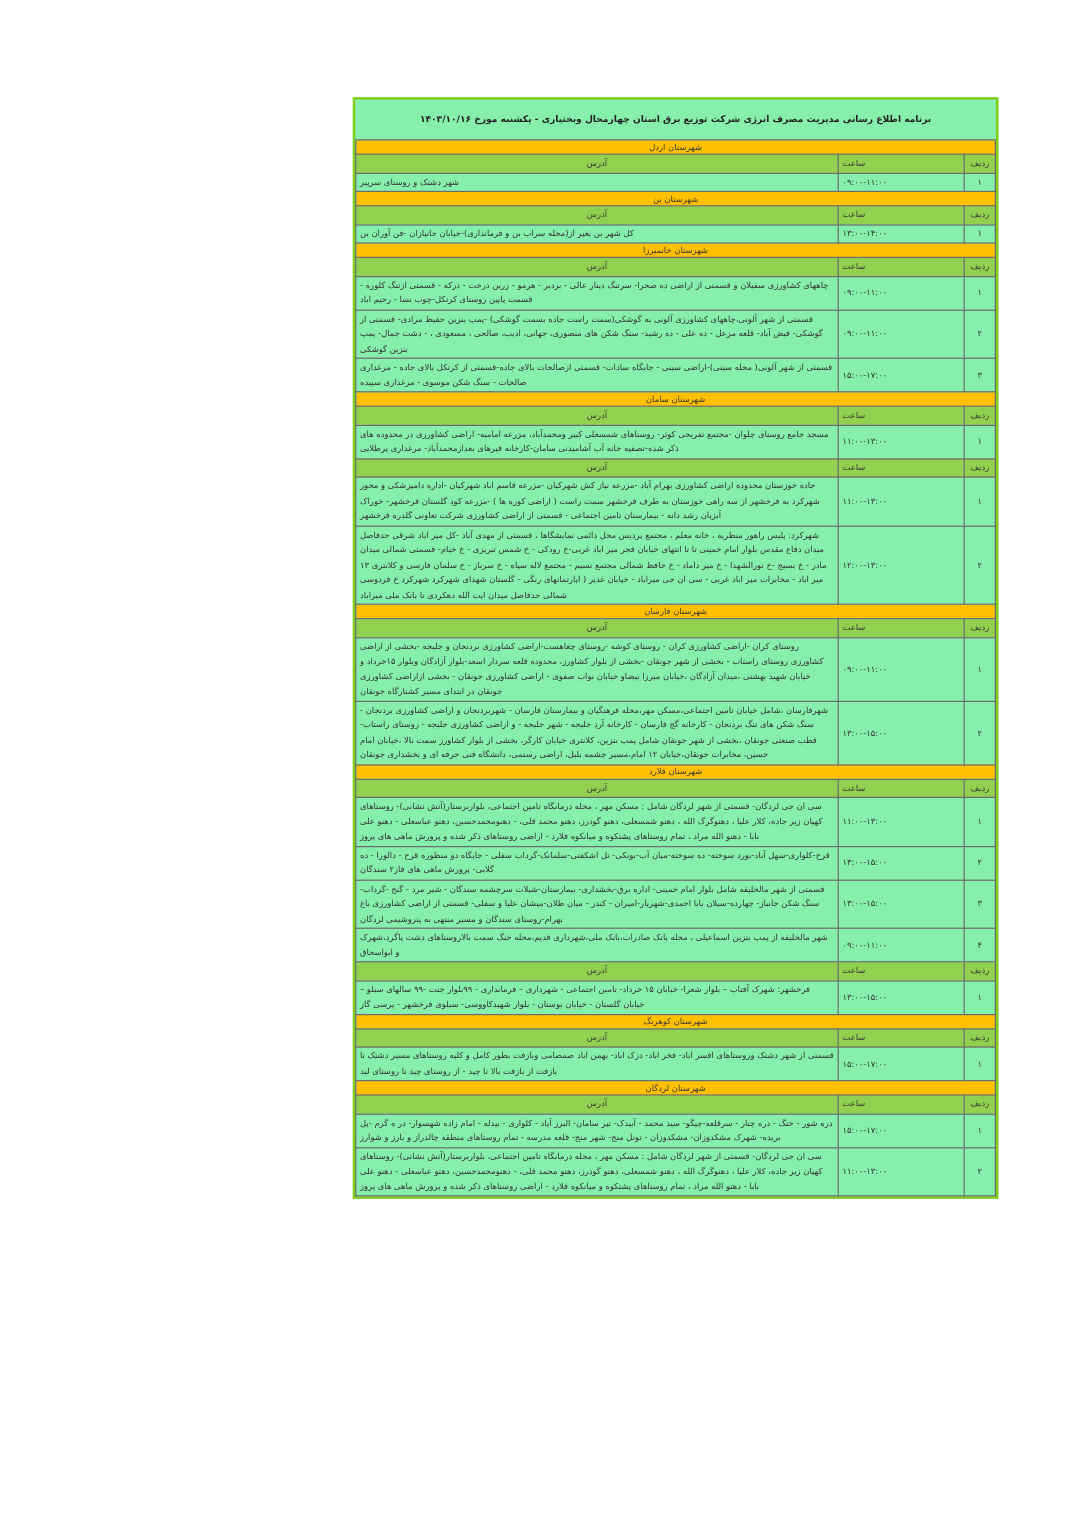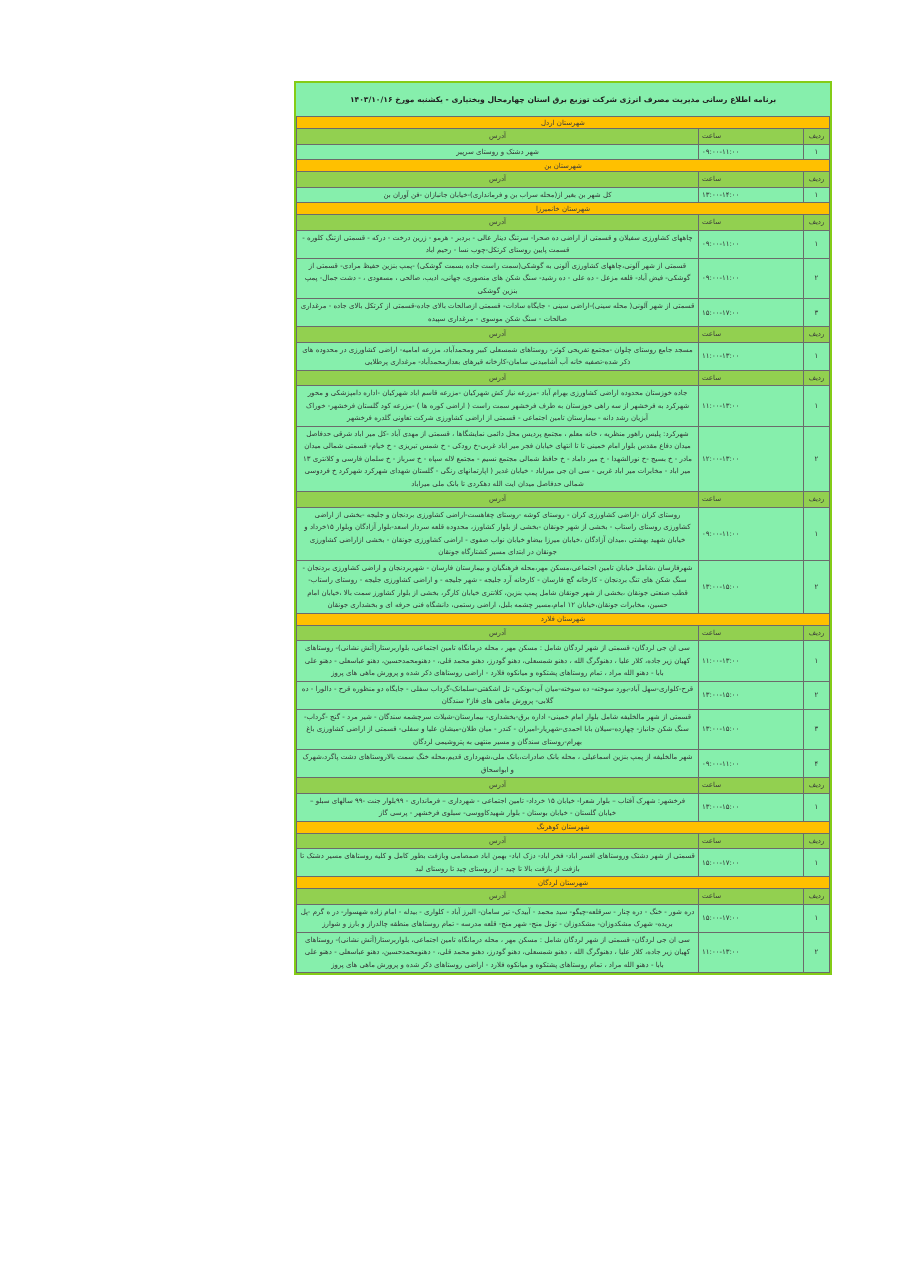--- a/index.html
+++ b/index.html
@@ -12,21 +12,21 @@
   td { border: 1px solid #6b6b6b; padding: 0 3px; font-size: 7px; color: #333; vertical-align: middle; }
   .title-row td {
     height: 33px; text-align: center; font-weight: bold; font-size: 7.6px; color: #222;
     border: none; border-bottom: 1px solid #6b6b6b;
   }
   .county-row td { background: #ffc000; text-align: center; height: 11px; font-size: 7px; color: #3a3a3a; }
   .header-row td { background: #92d050; height: 11px; font-size: 7px; color: #3a3a3a; text-align: center; }
   .header-row td.c-row { }
   td.c-row { width: 26px; text-align: center; }
   td.c-time { width: 105px; text-align: left; letter-spacing: 0.2px; }
-  td.c-addr { text-align: center; line-height: 12.5px; padding-top: 1px; padding-bottom: 1px; }
+  td.c-addr { text-align: left; line-height: 12.5px; padding-top: 1px; padding-bottom: 1px; }
 </style>
 </head>
 <body>
 
 <div class="sheet">
   <table>
     <colgroup>
       <col style="width:26px">
       <col style="width:105px">
       <col>
@@ -77,20 +77,23 @@
         <tr>
           <td class="c-row">۲</td>
           <td class="c-time">۰۹:۰۰-۱۱:۰۰</td>
           <td class="c-addr">قسمتی از شهر آلونی،چاههای کشاورزی آلونی به گوشکی(سمت راست جاده بسمت گوشکی) -پمپ بنزین حفیظ مرادی- قسمتی از گوشکی- فیض آباد- قلعه مزعل - ده علی - ده رشید- سنگ شکن های منصوری، جهانی، ادیب، صالحی ، مسعودی ، - دشت جمال- پمپ بنزین گوشکی</td>
         </tr>
         <tr>
           <td class="c-row">۳</td>
           <td class="c-time">۱۵:۰۰-۱۷:۰۰</td>
           <td class="c-addr">قسمتی از شهر آلونی( محله سینی)-اراضی سینی - جایگاه سادات- قسمتی ازصالحات بالای جاده-قسمتی از کرتکل بالای جاده - مرغداری صالحات - سنگ شکن موسوی - مرغداری سپیده</td>
         </tr>
+        <tr class="county-row">
+          <td colspan="3">شهرستان سامان</td>
+        </tr>
         <tr class="header-row">
           <td class="c-row">ردیف</td>
           <td class="c-time">ساعت</td>
           <td class="c-addr" style="text-align: center;">آدرس</td>
         </tr>
         <tr>
           <td class="c-row">۱</td>
           <td class="c-time">۱۱:۰۰-۱۳:۰۰</td>
           <td class="c-addr">مسجد جامع روستای چلوان -مجتمع تفریحی کوثر- روستاهای شمسعلی کبیر ومحمدآباد، مزرعه امامیه- اراضی کشاورزی در محدوده های ذکر شده-تصفیه خانه آب آشامیدنی سامان-کارخانه قیرهای بعدازمحمدآباد- مرغداری پرطلایی</td>
         </tr>
@@ -101,20 +104,23 @@
         </tr>
         <tr>
           <td class="c-row">۱</td>
           <td class="c-time">۱۱:۰۰-۱۳:۰۰</td>
           <td class="c-addr">جاده خوزستان محدوده اراضی کشاورزی بهرام آباد -مزرعه نیاز کش شهرکیان -مزرعه قاسم اباد شهرکیان -اداره دامپزشکی و محور شهرکرد به فرخشهر از سه راهی خوزستان به طرف فرخشهر سمت راست ( اراضی کوره ها ) -مزرعه کود گلستان فرخشهر- خوراک آبزیان رشد دانه - بیمارستان تامین اجتماعی - قسمتی از اراضی کشاورزی شرکت تعاونی گلدره فرخشهر</td>
         </tr>
         <tr>
           <td class="c-row">۲</td>
           <td class="c-time">۱۲:۰۰-۱۳:۰۰</td>
           <td class="c-addr">شهرکرد: پلیس راهور منظریه ، خانه معلم ، مجتمع پردیس محل دائمی نمایشگاها ، قسمتی از مهدی آباد -کل میر اباد شرقی حدفاصل میدان دفاع مقدس بلوار امام خمینی تا تا انتهای خیابان فجر میر اباد غربی-خ رودکی - خ شمس تبریزی - خ خیام- قسمتی شمالی میدان مادر - خ بسیج -خ نورالشهدا - خ میر داماد - خ حافظ شمالی مجتمع نسیم - مجتمع لاله سپاه - خ سرباز - خ سلمان فارسی و کلانتری ۱۳ میر اباد - مخابرات میر اباد غربی - سی ان جی میراباد - خیابان غدیر ( اپارتمانهای رنگی - گلستان شهدای شهرکرد شهرکرد خ فردوسی شمالی حدفاصل میدان ایت الله دهکردی تا بانک ملی میراباد</td>
+        </tr>
+        <tr class="county-row">
+          <td colspan="3">شهرستان فارسان</td>
         </tr>
         <tr class="header-row">
           <td class="c-row">ردیف</td>
           <td class="c-time">ساعت</td>
           <td class="c-addr" style="text-align: center;">آدرس</td>
         </tr>
         <tr>
           <td class="c-row">۱</td>
           <td class="c-time">۰۹:۰۰-۱۱:۰۰</td>
           <td class="c-addr">روستای کران -اراضی کشاورزی کران - روستای کوشه -روستای چغاهست-اراضی کشاورزی بردنجان و جلیجه -بخشی از اراضی کشاورزی روستای راستاب - بخشی از شهر جونقان -بخشی از بلوار کشاورز، محدوده قلعه سردار اسعد-بلوار آزادگان وبلوار ۱۵خرداد و خیابان شهید بهشتی ،میدان آزادگان ،خیابان میرزا بیضاو خیابان نواب صفوی - اراضی کشاورزی جونقان - بخشی ازاراضی کشاورزی جونقان در ابتدای مسیر کشتارگاه جونقان</td>

